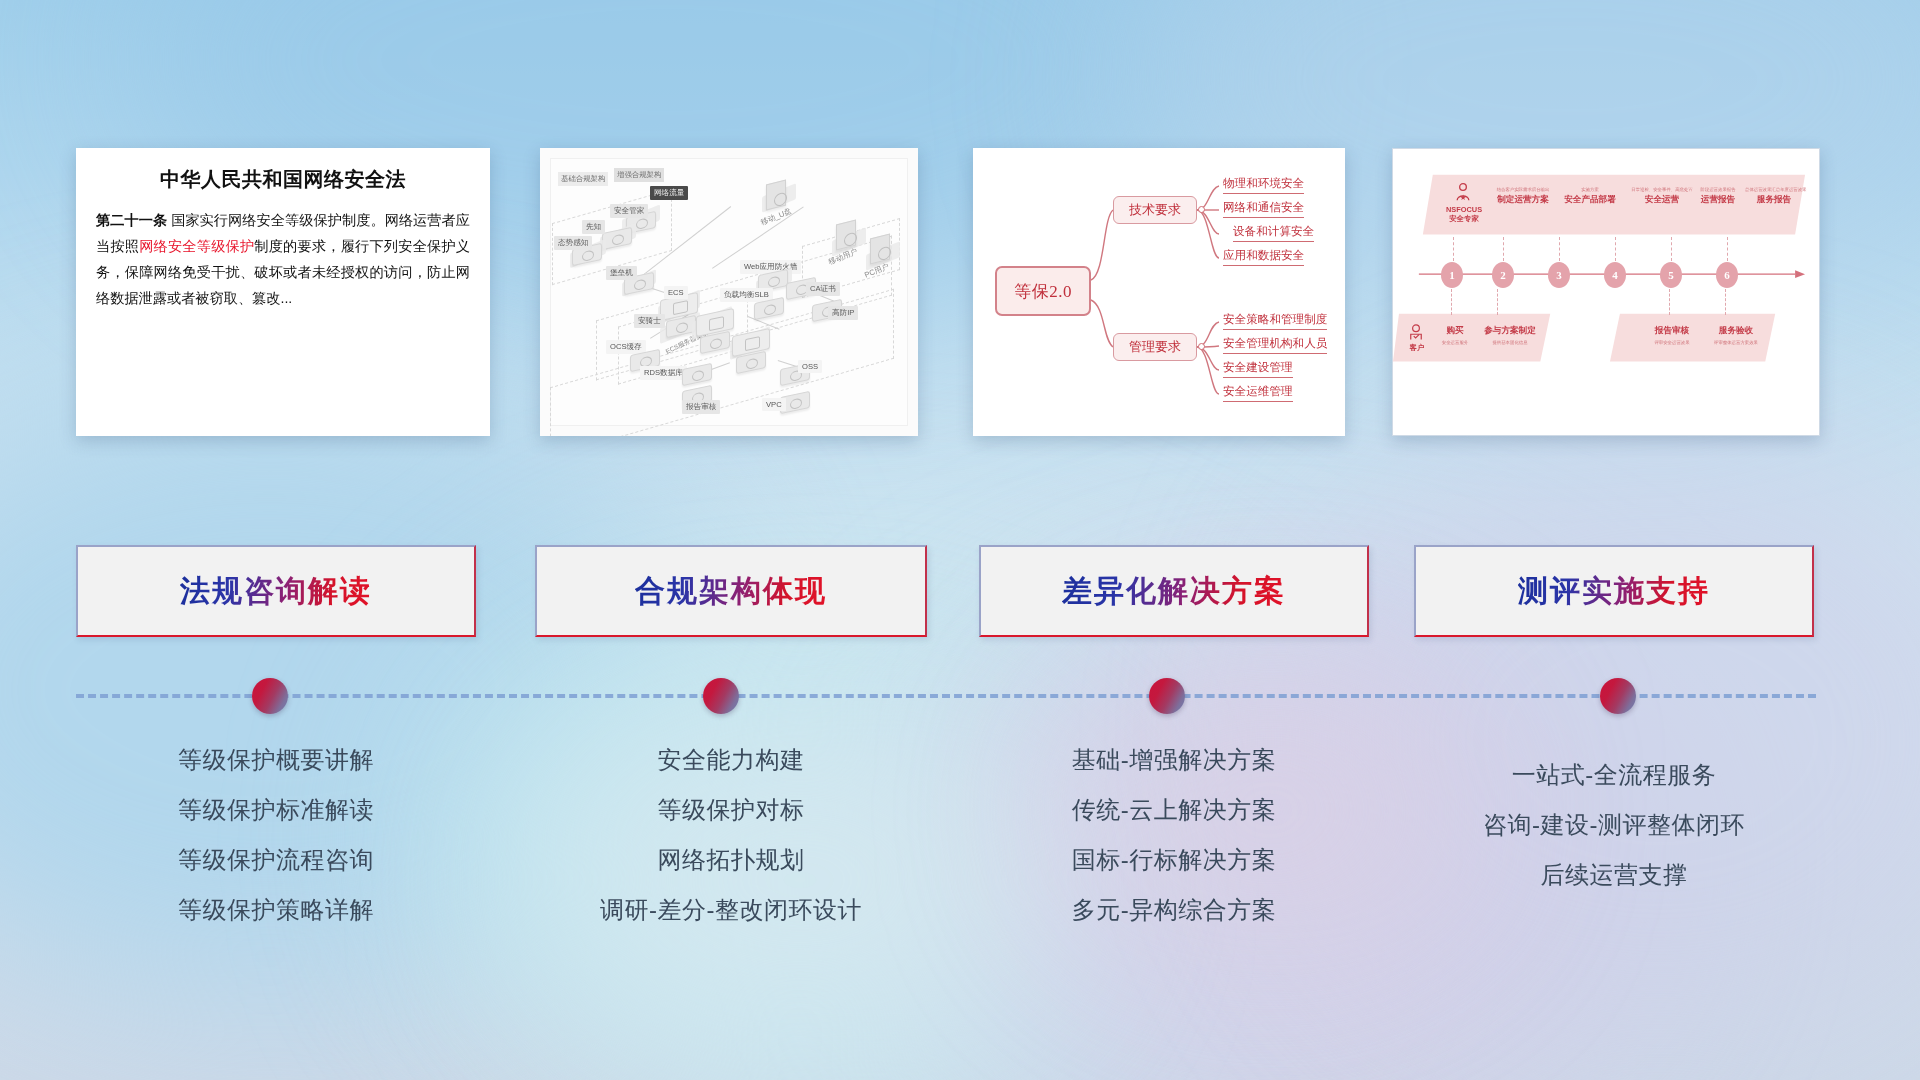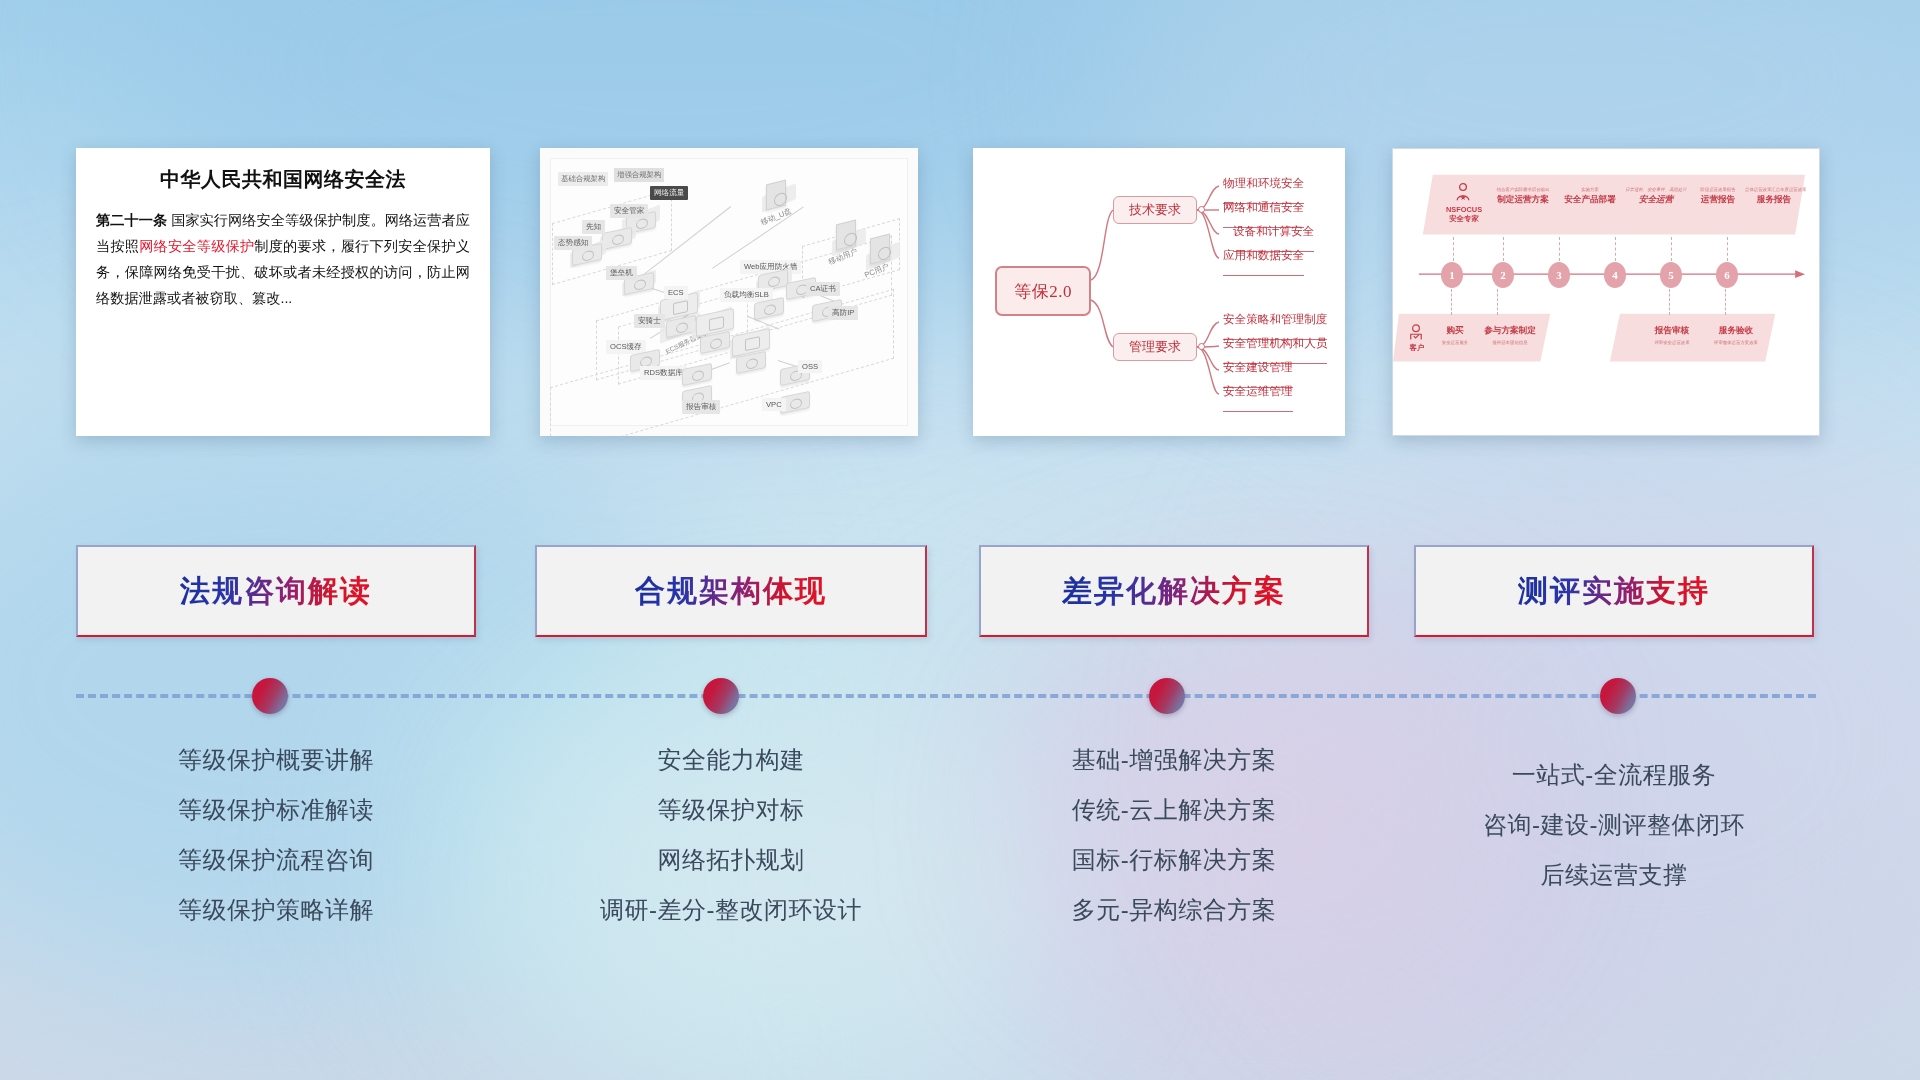--- a/index.html
+++ b/index.html
@@ -111,21 +111,21 @@
     position:absolute; width:84px; height:28px;
     border:1.5px solid #d99aa0; border-radius:6px; background:#fbeeee;
     display:flex; align-items:center; justify-content:center;
     font-size:13px; color:#c0303c;
     font-family:"Liberation Serif","DejaVu Serif",serif;
   }
   .mm-b1{ left:140px; top:48px; }
   .mm-b2{ left:140px; top:185px; }
   .mm-leaf{
     position:absolute; font-size:11.6px; color:#c0303c; white-space:nowrap;
-    padding-bottom:12px; border-bottom:1.6px solid #cf6b72;
+    padding-bottom:2px; border-bottom:1.6px solid #cf6b72;
     font-family:"Liberation Serif","DejaVu Serif",serif;
   }
   .mm svg{ position:absolute; left:0; top:0; width:100%; height:100%; }
   .mm-dot{
     position:absolute; width:7px; height:7px; border-radius:50%;
     border:1px solid #cf6b72; background:#fff;
   }
 
   
   .rm{ position:absolute; inset:0; background:#fff; }
@@ -372,21 +372,21 @@
         </svg>
 
         <div class="rm-col" style="left:96px;top:38px;width:68px;">
           <div class="rm-sub">结合客户实际需求后台输出</div>
           <div class="rm-main">制定运营方案</div>
         </div>
         <div class="rm-col" style="left:164px;top:38px;width:66px;">
           <div class="rm-sub">实施方案</div>
           <div class="rm-main">安全产品部署</div>
         </div>
-        <div class="rm-col" style="left:230px;top:38px;width:66px;font-style:italic;">
+        <div class="rm-col" style="left:236px;top:38px;width:66px;">
           <div class="rm-sub">日常巡检、安全事件、高危处置</div>
           <div class="rm-main">安全运营</div>
         </div>
         <div class="rm-col" style="left:296px;top:38px;width:58px;">
           <div class="rm-sub">阶段运营效果报告</div>
           <div class="rm-main">运营报告</div>
         </div>
         <div class="rm-col" style="left:352px;top:38px;width:58px;">
           <div class="rm-sub">总体运营效果汇总年度运营效果</div>
           <div class="rm-main">服务报告</div>

